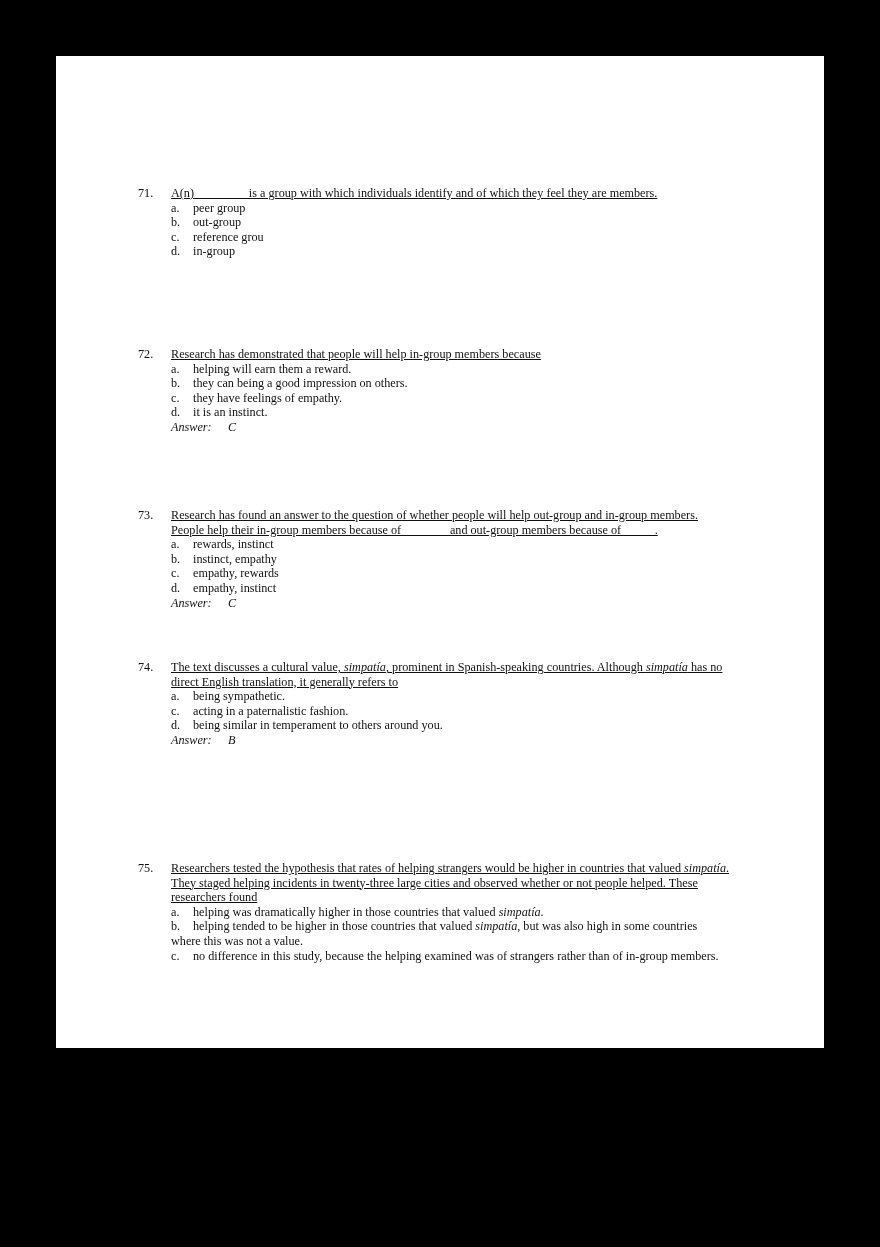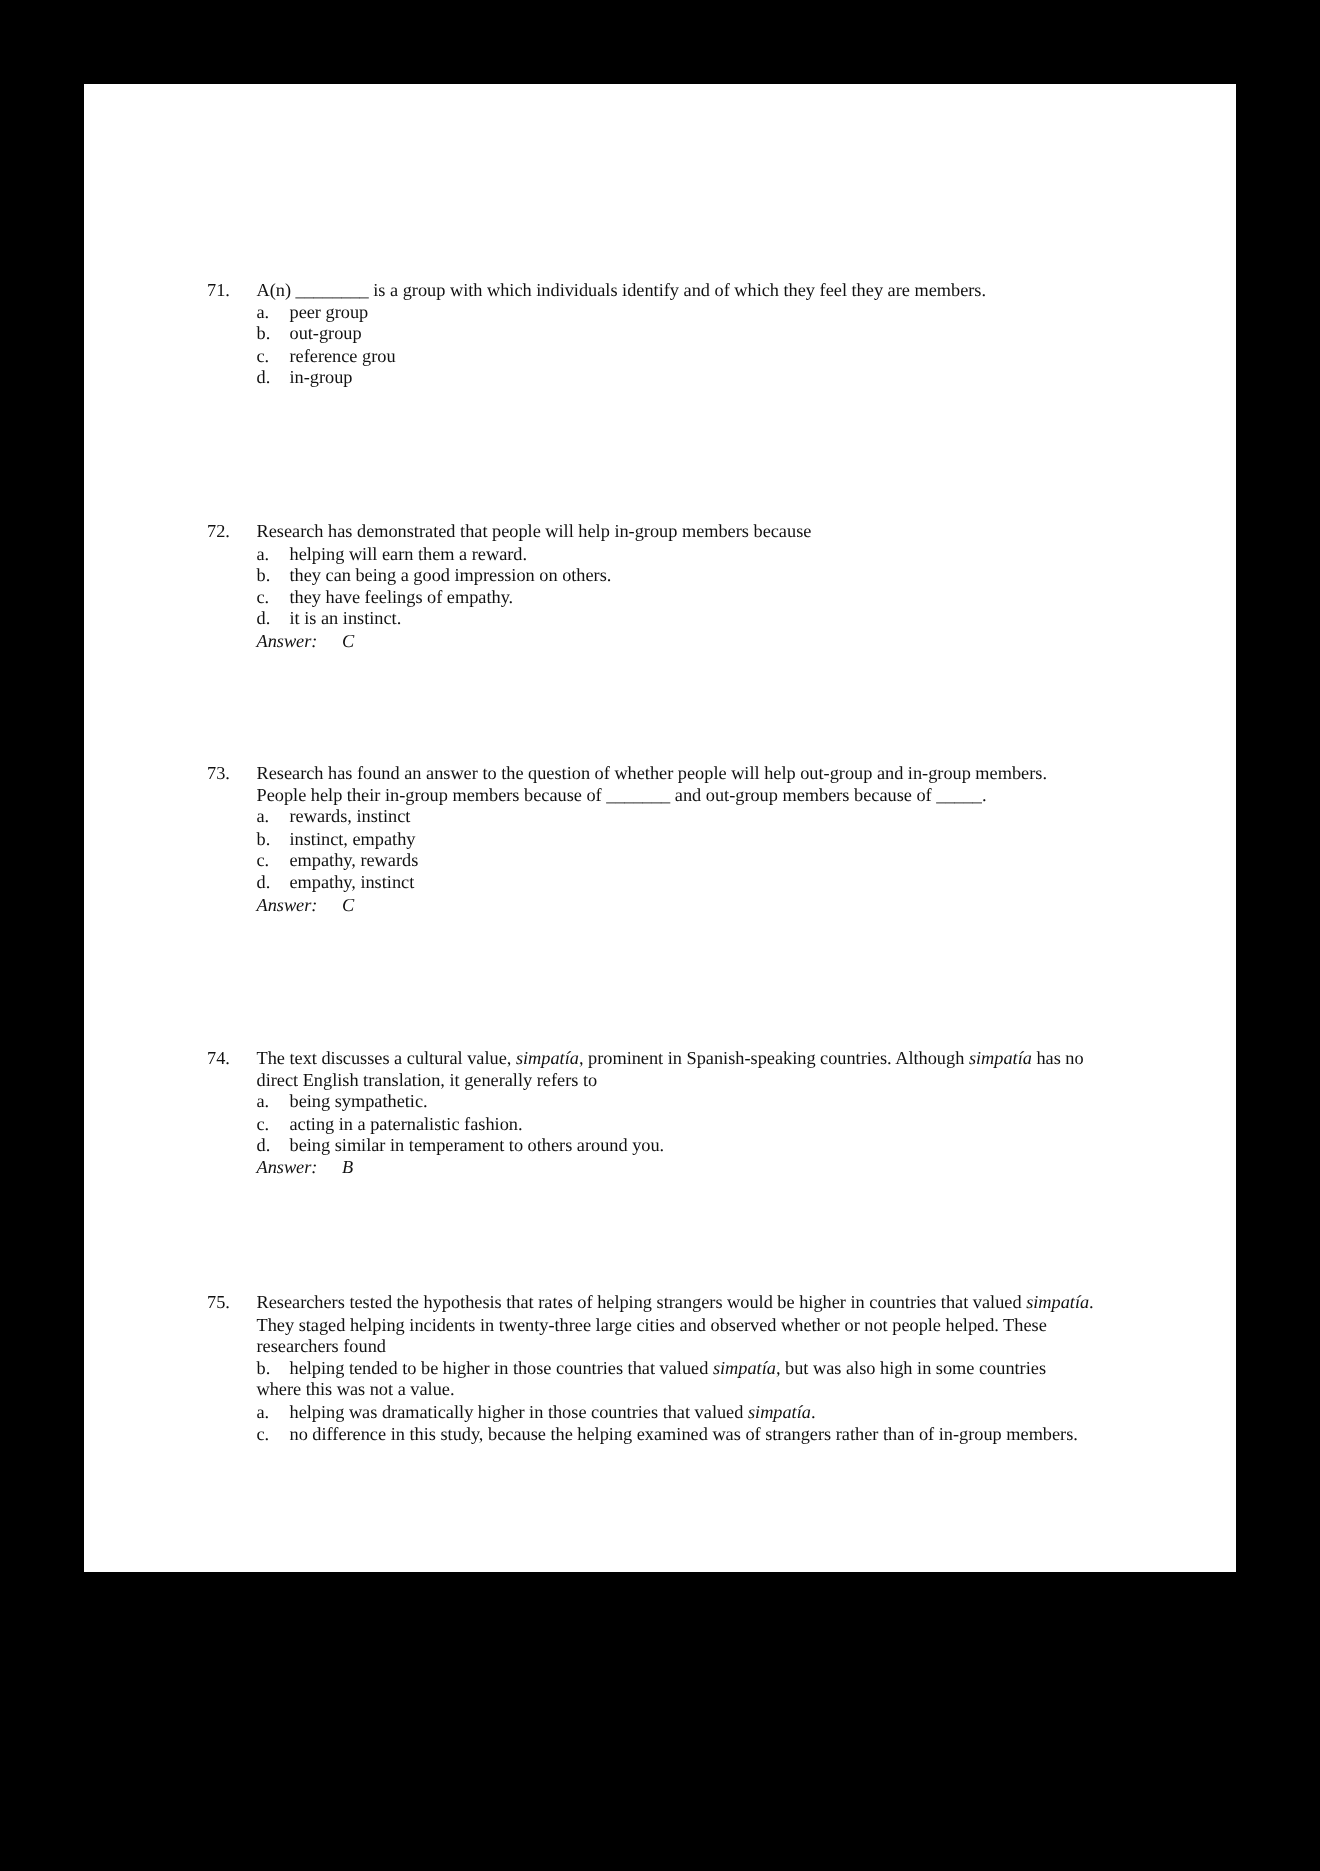--- a/index.html
+++ b/index.html
@@ -7,21 +7,21 @@
     width: 880px; height: 1247px; background: #000;
     position: relative; overflow: hidden;
     font-family: "Liberation Serif", serif; color: #111;
   }
   .page {
     position: absolute; left: 56px; top: 56px;
     width: 768px; height: 992px; background: #ffffff;
   }
   .q { position: absolute; left: 82px; width: 620px; font-size: 12.2px; line-height: 14.6px; }
   .qnum { position: absolute; left: 0; top: 0; }
-  .qtext { margin-left: 33px; }
+  .qtext { margin-left: 33px; text-decoration: underline; }
   .opt { margin-left: 33px; }
   .opt .letter { display: inline-block; width: 22px; }
   .opt-wrap { margin-left: 33px; }
   .opt-wrap .letter { display: inline-block; width: 22px; }
   .answer { margin-left: 33px; font-style: italic; }
   .answer .alabel { display: inline-block; width: 57px; }
   i { font-style: italic; }
 </style>
 </head>
 <body>
@@ -51,30 +51,30 @@
     <span class="qnum">73.</span>
     <div class="qtext">Research has found an answer to the question of whether people will help out-group and in-group members.</div>
     <div class="qtext">People help their in-group members because of _______ and out-group members because of _____.</div>
     <div class="opt"><span class="letter">a.</span><span>rewards, instinct</span></div>
     <div class="opt"><span class="letter">b.</span><span>instinct, empathy</span></div>
     <div class="opt"><span class="letter">c.</span><span>empathy, rewards</span></div>
     <div class="opt"><span class="letter">d.</span><span>empathy, instinct</span></div>
     <div class="answer"><span class="alabel">Answer:</span><span>C</span></div>
   </div>
 
-  <div class="q" style="top:642px; width:600px;">
+  <div class="q" style="top:604px; width:600px;">
     <span class="qnum">74.</span>
     <div class="qtext"><span>The text discusses a cultural value, </span><i>simpatía</i><span>, prominent in Spanish-speaking countries. Although </span><i>simpatía</i><span> has no direct English translation, it generally refers to</span></div>
     <div class="opt"><span class="letter">a.</span><span>being sympathetic.</span></div>
     <div class="opt"><span class="letter">c.</span><span>acting in a paternalistic fashion.</span></div>
     <div class="opt"><span class="letter">d.</span><span>being similar in temperament to others around you.</span></div>
     <div class="answer"><span class="alabel">Answer:</span><span>B</span></div>
   </div>
 
   <div class="q" style="top:805px; width:606px;">
     <span class="qnum">75.</span>
     <div class="qtext"><span>Researchers tested the hypothesis that rates of helping strangers would be higher in countries that valued </span><i>simpatía</i><span>. They staged helping incidents in twenty-three large cities and observed whether or not people helped. These researchers found</span></div>
+    <div class="opt-wrap"><span class="letter">a.</span><span>helping was dramatically higher in those countries that valued </span><i>simpatía</i><span>.</span></div>
     <div class="opt-wrap" style="padding-right:30px;"><span class="letter">b.</span><span>helping tended to be higher in those countries that valued </span><i>simpatía</i><span>, but was also high in some countries where this was not a value.</span></div>
-    <div class="opt-wrap"><span class="letter">a.</span><span>helping was dramatically higher in those countries that valued </span><i>simpatía</i><span>.</span></div>
     <div class="opt-wrap"><span class="letter">c.</span><span>no difference in this study, because the helping examined was of strangers rather than of in-group members.</span><i></i><span></span></div>
   </div>
 
 </div>
 
 </body></html>

